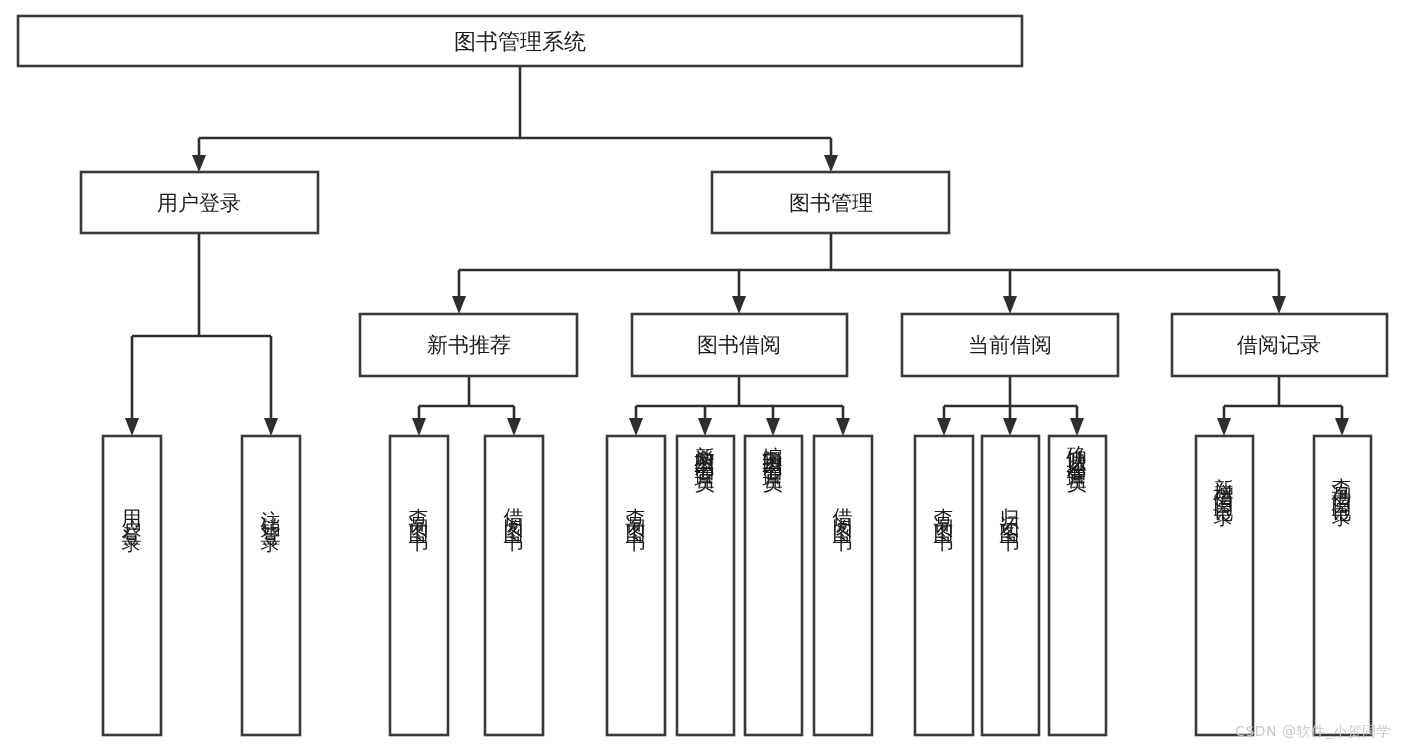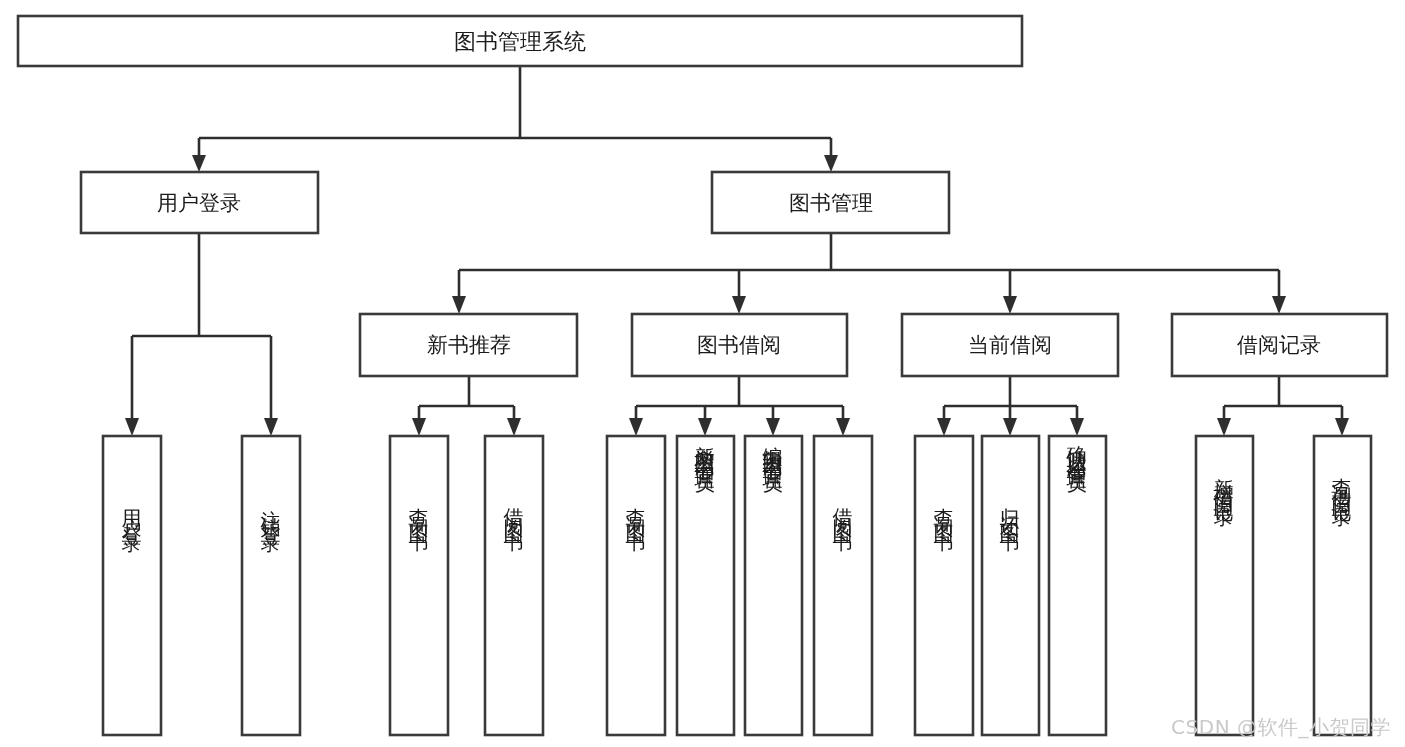--- a/index.html
+++ b/index.html
@@ -53,21 +53,21 @@
     fill: none;
   }
   .arrow-head {
     fill: #2e2e2e;
   }
   .watermark {
     position: absolute;
     right: 14px;
     bottom: 6px;
     font-family: "DejaVu Sans", "Liberation Sans", sans-serif;
-    font-size: 20px;
+    font-size: 14px;
     color: #c9c9c9;
     white-space: nowrap;
     letter-spacing: 0.5px;
     user-select: none;
   }
 </style>
 </head>
 <body>
 
 <div id="diagram-root">

